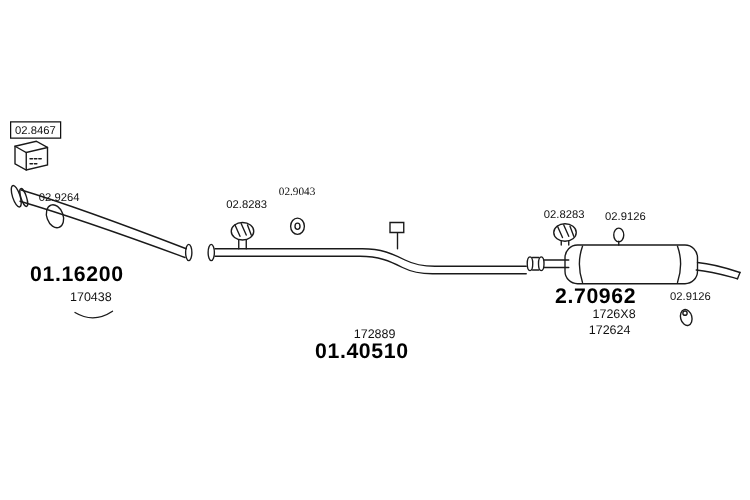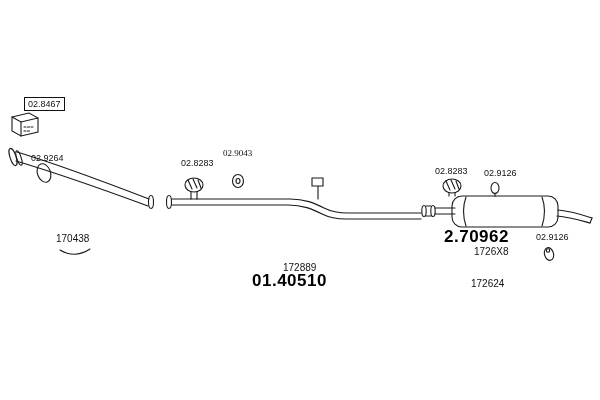--- a/index.html
+++ b/index.html
@@ -2,21 +2,21 @@
 <html><head>
 <meta charset="utf-8">
 <style>
   html,body{margin:0;padding:0;background:#fff;}
   .stage{
     position:relative;width:600px;height:400px;background:#ffffff;
     font-family:"Liberation Sans",sans-serif;color:#111;overflow:hidden;
   }
   .stage svg{position:absolute;left:0;top:0;}
   .lbl{position:absolute;font-size:9px;line-height:10px;white-space:nowrap;color:#111;}
-  .boxed{border:1px solid #111;padding:1px 3px;background:#fff;margin-left:16px;}
+  .boxed{border:1px solid #111;padding:1px 3px;background:#fff;}
   .big{position:absolute;font-size:17px;font-weight:bold;letter-spacing:.5px;white-space:nowrap;color:#000;}
   .ref{position:absolute;font-size:10px;white-space:nowrap;color:#111;}
   .footer{
     position:absolute;left:2px;top:378px;width:593px;height:17px;
     border:1px solid #111;background:#fff;
   }
   .footer .cell-left{
     position:absolute;left:0;top:0;width:148px;height:100%;
     border-right:1px solid #111;display:flex;align-items:center;padding-left:6px;
     font-size:11px;
@@ -101,31 +101,32 @@
         <ellipse cx="549" cy="254" rx="4.5" ry="6.5" transform="rotate(-15 549 254)"></ellipse>
         <circle cx="548" cy="250.5" r="1.7"></circle>
       </g>
     </g>
   </svg>
 
   <div class="lbl boxed" style="left:8px;top:97px;">02.8467</div>
 
   <div class="lbl" style="left:31px;top:153px;">02.9264</div>
 
+  <div class="big" style="left:24px;top:210px;">01.16200</div>
   <div class="ref" style="left:56px;top:233px;">170438</div>
 
   <div class="lbl" style="left:181px;top:158px;">02.8283</div>
   <div class="lbl" style="left:223px;top:148px;font-family:Liberation Serif, serif;">02.9043</div>
 
   <div class="big" style="left:252px;top:225px;margin-top:46px;">01.40510</div>
   <div class="ref" style="left:283px;top:247px;margin-top:15px;">172889</div>
 
   <div class="lbl" style="left:435px;top:166px;">02.8283</div>
   <div class="lbl" style="left:484px;top:168px;">02.9126</div>
 
   <div class="big" style="left:444px;top:227px;">2.70962</div>
   <div class="ref" style="left:474px;top:246px;">1726X8</div>
-  <div class="ref" style="left:471px;top:259px;margin-top:19px;">172624</div>
+  <div class="ref" style="left:471px;top:259px;">172624</div>
 
   <div class="lbl" style="left:536px;top:232px;">02.9126</div>
 
 
 </div>
 
 </body></html>

